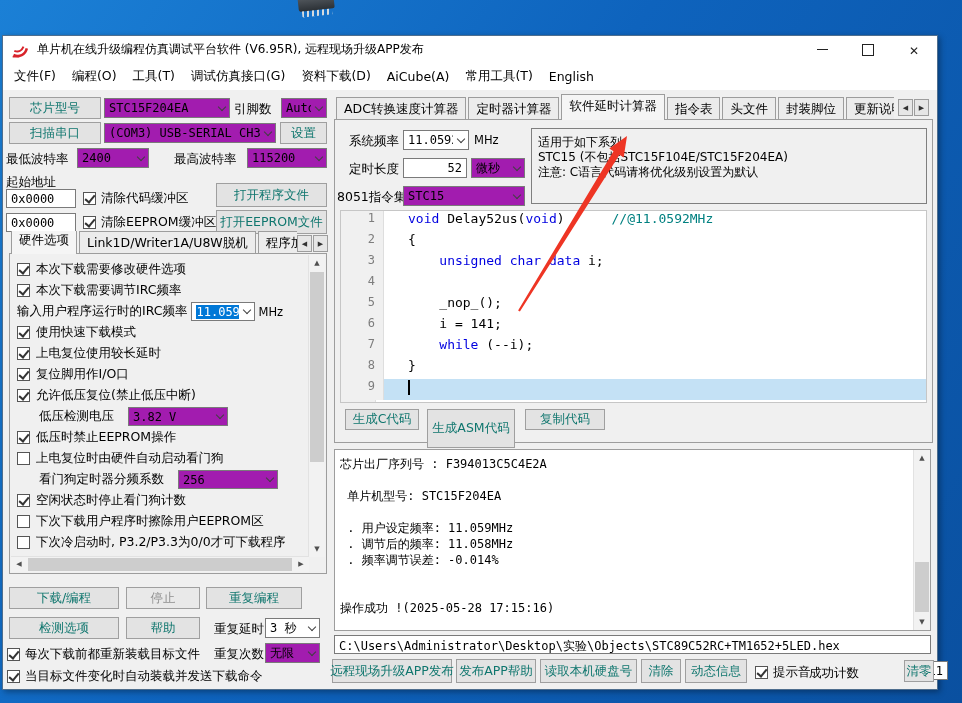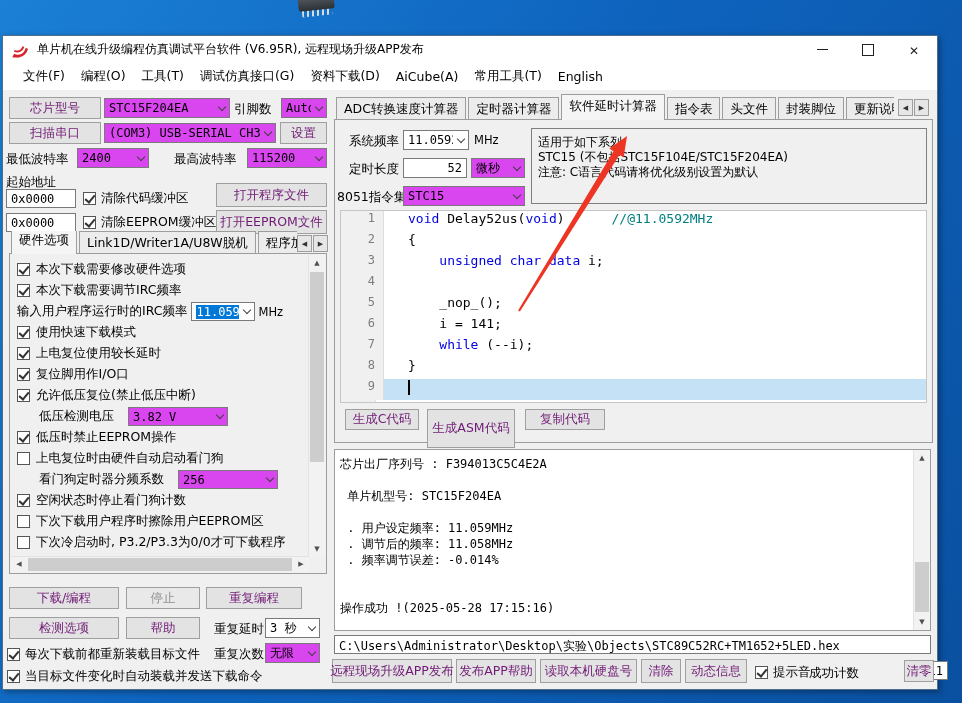--- a/index.html
+++ b/index.html
@@ -20,29 +20,29 @@
   .window{position:absolute;left:2px;top:35px;width:936px;height:655px;background:#f0f0f0;
     border:1px solid #4e6e8e;box-sizing:border-box;z-index:2;box-shadow:2px 2px 6px rgba(0,0,0,.35)}
   .titlebar{height:27px;background:#fff;display:flex;align-items:center;padding-left:8px}
   .app-logo{width:20px;height:16px;flex:none}
   .title{font-size:12px;margin-left:6px;white-space:nowrap;overflow:hidden}
   .win-controls{margin-left:auto;display:flex;height:100%}
   .win-btn{width:46px;display:flex;align-items:center;justify-content:center;color:#222}
   .glyph-min{width:11px;height:1px;background:#222}
   .glyph-max{width:10px;height:10px;border:1px solid #222}
   .glyph-close::after{content:"\2715";font-size:12px}
-  .menubar{height:27px;background:#fff;display:flex;align-items:center;padding-left:12px}
+  .menubar{height:27px;background:#fff;display:flex;align-items:center;padding-left:3px}
   .menu-item{padding:4px 8px;font-size:12.5px;white-space:nowrap}
   .main{position:absolute;top:54px;left:0;right:0;bottom:0;background:#f0f0f0}
   .abs{position:absolute;box-sizing:border-box}
   
   .btn{background:#e3e3e3;border:1px solid #9f9f9f;display:flex;align-items:center;justify-content:center;
-    font-size:12.5px;color:#701a75;white-space:nowrap;box-sizing:border-box}
+    font-size:12.5px;color:#0f766e;white-space:nowrap;box-sizing:border-box}
   .btn.disabled{color:#8f8f8f;background:#e9e9e9}
-  .combo{display:flex;align-items:center;background:#d946ef;border:1px solid #7a7a7a;
+  .combo{display:flex;align-items:center;background:#a21caf;border:1px solid #7a7a7a;
     font:12px "DejaVu Sans Mono",monospace;padding-left:4px;box-sizing:border-box;height:20px}
   .combo .val{flex:1;white-space:nowrap;overflow:hidden}
   .combo .val.hilite{background:var(--accent,#0078d7);color:#fff;align-self:center}
   .chev{width:15px;flex:none;align-self:stretch;display:flex;align-items:center;justify-content:center}
   .chev::after{content:"";width:5px;height:5px;border-right:1.4px solid #404040;border-bottom:1.4px solid #404040;
     transform:rotate(45deg);margin-top:-3px}
   .input{background:#fff;border:1px solid #7a7a7a;font:12px "DejaVu Sans Mono",monospace;
     padding:2px 4px;box-sizing:border-box;white-space:nowrap;overflow:hidden}
   .lbl{font-size:12.5px;white-space:nowrap}
   .cb{width:13px;height:13px;border:1px solid #555;background:#fff;position:relative;flex:none;box-sizing:border-box}

